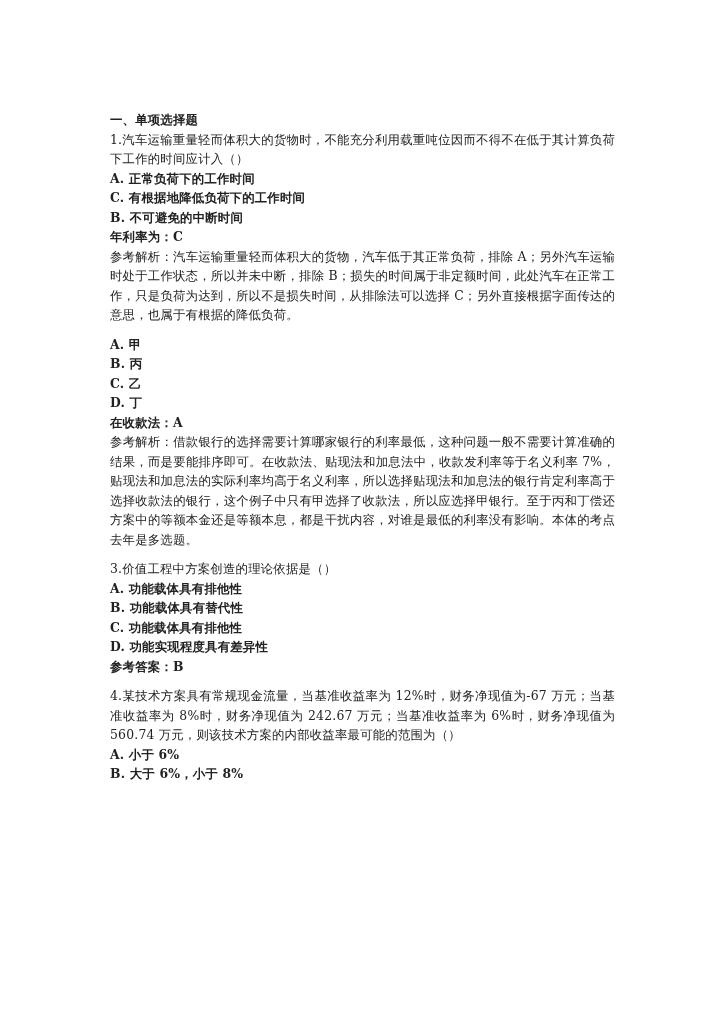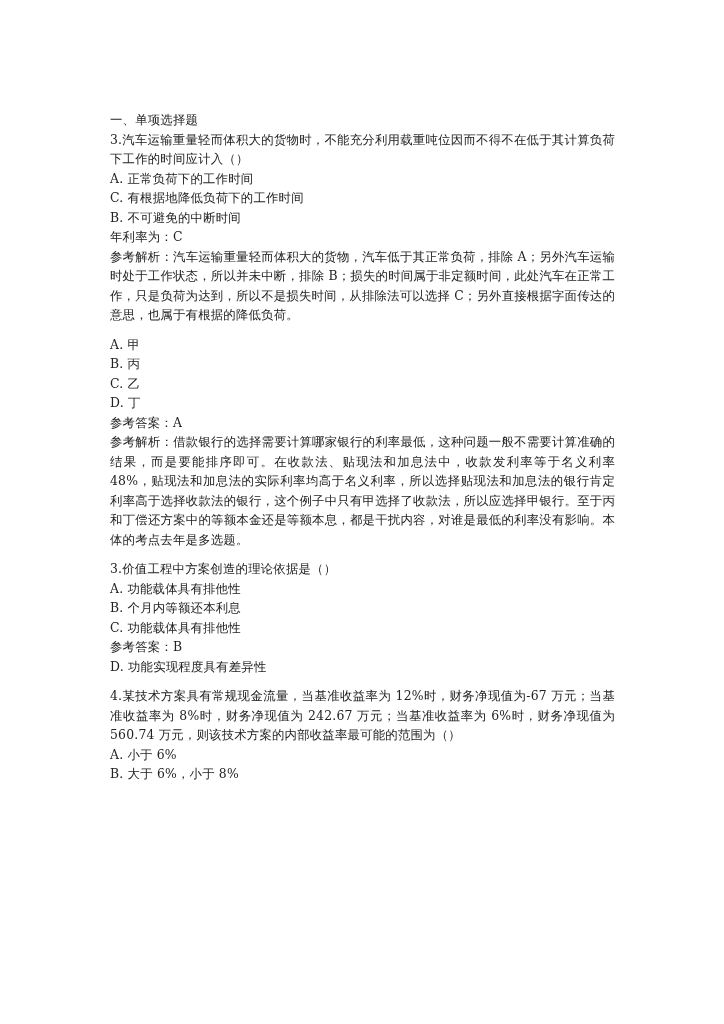--- a/index.html
+++ b/index.html
@@ -20,20 +20,21 @@
       left: 110px;
       top: 110px;
       width: 505px;
       font-size: 12.4px;
       line-height: 19.5px;
       letter-spacing: 0.2px;
     }
     .line {
       display: block;
       white-space: nowrap;
+      font-weight: bold;
     }
     .para {
       display: block;
       white-space: normal;
       text-align: justify;
       text-justify: inter-ideograph;
     }
     .gap {
       height: 10px;
     }
@@ -44,48 +45,48 @@
     .analysis { }
   </style>
 </head>
 <body>
 
 <div class="page">
 
   <span class="line section-title">一、单项选择题</span>
 
   <div>
-    <span class="para question-stem">3.汽车运输重量轻而体积大的货物时，不能充分利用载重吨位因而不得不在低于其计算负荷下工作的时间应计入（）</span>
+    <span class="para question-stem">1.汽车运输重量轻而体积大的货物时，不能充分利用载重吨位因而不得不在低于其计算负荷下工作的时间应计入（）</span>
     <span class="line option">A. 正常负荷下的工作时间</span>
     <span class="line option">C. 有根据地降低负荷下的工作时间</span>
     <span class="line option">B. 不可避免的中断时间</span>
     <span class="line answer">年利率为：C</span>
     <span class="para analysis">参考解析：汽车运输重量轻而体积大的货物，汽车低于其正常负荷，排除 A；另外汽车运输时处于工作状态，所以并未中断，排除 B；损失的时间属于非定额时间，此处汽车在正常工作，只是负荷为达到，所以不是损失时间，从排除法可以选择 C；另外直接根据字面传达的意思，也属于有根据的降低负荷。</span>
   </div>
 
   <div class="gap"></div>
 
   <div>
     <span class="line option">A. 甲</span>
     <span class="line option">B. 丙</span>
     <span class="line option">C. 乙</span>
     <span class="line option">D. 丁</span>
-    <span class="line answer">参考答案：A</span>
-    <span class="para analysis">参考解析：借款银行的选择需要计算哪家银行的利率最低，这种问题一般不需要计算准确的结果，而是要能排序即可。在收款法、贴现法和加息法中，收款发利率等于名义利率 48%，贴现法和加息法的实际利率均高于名义利率，所以选择贴现法和加息法的银行肯定利率高于选择收款法的银行，这个例子中只有甲选择了收款法，所以应选择甲银行。至于丙和丁偿还方案中的等额本金还是等额本息，都是干扰内容，对谁是最低的利率没有影响。本体的考点去年是多选题。</span>
+    <span class="line answer">在收款法：A</span>
+    <span class="para analysis">参考解析：借款银行的选择需要计算哪家银行的利率最低，这种问题一般不需要计算准确的结果，而是要能排序即可。在收款法、贴现法和加息法中，收款发利率等于名义利率 7%，贴现法和加息法的实际利率均高于名义利率，所以选择贴现法和加息法的银行肯定利率高于选择收款法的银行，这个例子中只有甲选择了收款法，所以应选择甲银行。至于丙和丁偿还方案中的等额本金还是等额本息，都是干扰内容，对谁是最低的利率没有影响。本体的考点去年是多选题。</span>
   </div>
 
   <div class="gap"></div>
 
   <div>
     <span class="para question-stem">3.价值工程中方案创造的理论依据是（）</span>
     <span class="line option">A. 功能载体具有排他性</span>
-    <span class="line option">B. 个月内等额还本利息</span>
+    <span class="line option">B. 功能载体具有替代性</span>
     <span class="line option">C. 功能载体具有排他性</span>
+    <span class="line option">D. 功能实现程度具有差异性</span>
     <span class="line answer">参考答案：B</span>
-    <span class="line option">D. 功能实现程度具有差异性</span>
   </div>
 
   <div class="gap"></div>
 
   <div>
     <span class="para question-stem">4.某技术方案具有常规现金流量，当基准收益率为 12%时，财务净现值为-67 万元；当基准收益率为 8%时，财务净现值为 242.67 万元；当基准收益率为 6%时，财务净现值为 560.74 万元，则该技术方案的内部收益率最可能的范围为（）</span>
     <span class="line option">A. 小于 6%</span>
     <span class="line option">B. 大于 6%，小于 8%</span>
   </div>
 

